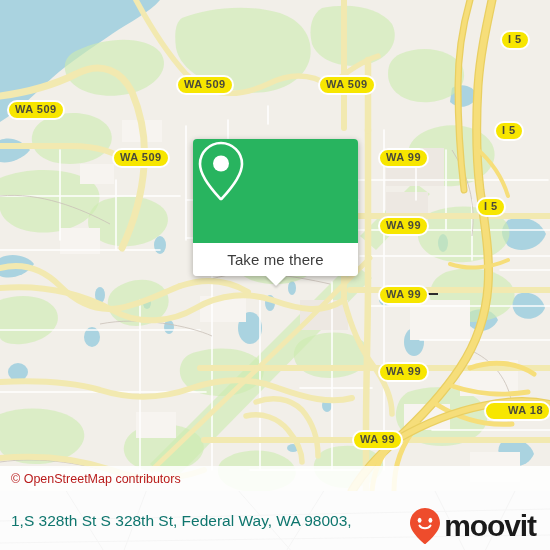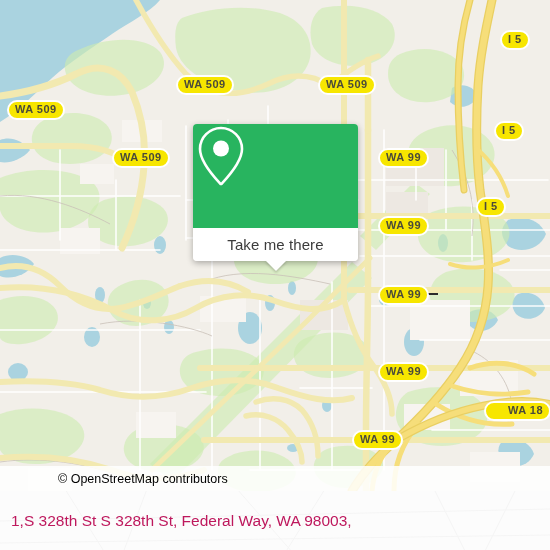--- a/index.html
+++ b/index.html
@@ -27,21 +27,21 @@
     padding:1px 6px 2px 6px;
     line-height:13px;
     white-space:nowrap;
     box-sizing:border-box;
     font-family:"Liberation Sans", sans-serif;
   }
 
   
   .card{
     position:absolute;
-    left:193px;top:124px;
+    left:193px;top:139px;
     width:165px;
     border-radius:4px;
     box-shadow:0 2px 6px rgba(0,0,0,.30);
     overflow:visible;
     z-index:40;
   }
   .card-top{
     background:#28B45F;
     height:104px;
     border-top-left-radius:4px;
@@ -71,41 +71,40 @@
   }
 
   
   .attrib{
     position:absolute;left:0;top:466px;width:550px;height:25px;
     background:rgba(255,255,255,.86);
     display:flex;align-items:center;
     z-index:30;
   }
   .attrib span{
-    font-size:12.5px;color:#000000;padding-left:11px;
-    font-family:"Liberation Sans", sans-serif;
-    margin-left:47px;
+    font-size:12.5px;color:#b91c1c;padding-left:11px;
+    font-family:"Liberation Sans", sans-serif;
   }
 
   
   .footer{
     position:absolute;left:0;top:491px;width:550px;height:59px;
     background:#FCFCFC;
     display:flex;align-items:center;
     z-index:50;
     overflow:hidden;
   }
   .footer-bgmap{position:absolute;left:0;top:0;width:550px;height:59px;opacity:.07;}
   .footer-addr{
     position:relative;
     padding-left:11px;
     width:380px;
     font-size:15.5px;
     line-height:22px;
-    color:#be185d;
+    color:#0f766e;
     font-family:"Liberation Sans", sans-serif;
     z-index:2;
   }
   .brand{
     position:absolute;right:14px;top:16px;
     display:flex;align-items:center;gap:3px;
     z-index:2;
   }
   .brand-word{
     font-size:30px;font-weight:bold;color:#1A1A1A;letter-spacing:-1.1px;
@@ -347,15 +346,24 @@
         <path d="M330,-10 L280,70"></path>
         <path d="M430,-10 L470,70"></path>
         <path d="M520,-10 L480,70"></path>
         <path d="M0,30 L550,18"></path>
         <path d="M0,52 L550,44"></path>
       </g>
     </svg>
     <div class="footer-addr">
       <div>1,S 328th St S 328th St, Federal Way, WA 98003,</div>
     </div>
+    <div class="brand">
+      <svg width="32" height="38" viewBox="0 0 32 38">
+        <path d="M16 1 C7.7 1 1 7.7 1 16 C1 25 12.6 34.2 15.2 36.8 C15.6 37.2 16.4 37.2 16.8 36.8 C19.4 34.2 31 25 31 16 C31 7.7 24.3 1 16 1 Z" fill="#EE4C2C"></path>
+        <ellipse cx="10.6" cy="13.2" rx="1.9" ry="2.5" fill="#FFFFFF"></ellipse>
+        <ellipse cx="21.4" cy="13.2" rx="1.9" ry="2.5" fill="#FFFFFF"></ellipse>
+        <path d="M10.5 18.6 C12.6 22.2 19.4 22.2 21.5 18.6" fill="none" stroke="#FFFFFF" stroke-width="2" stroke-linecap="round"></path>
+      </svg>
+      <span class="brand-word">moovit</span>
+    </div>
   </div>
 
 </div>
 
 </body></html>

